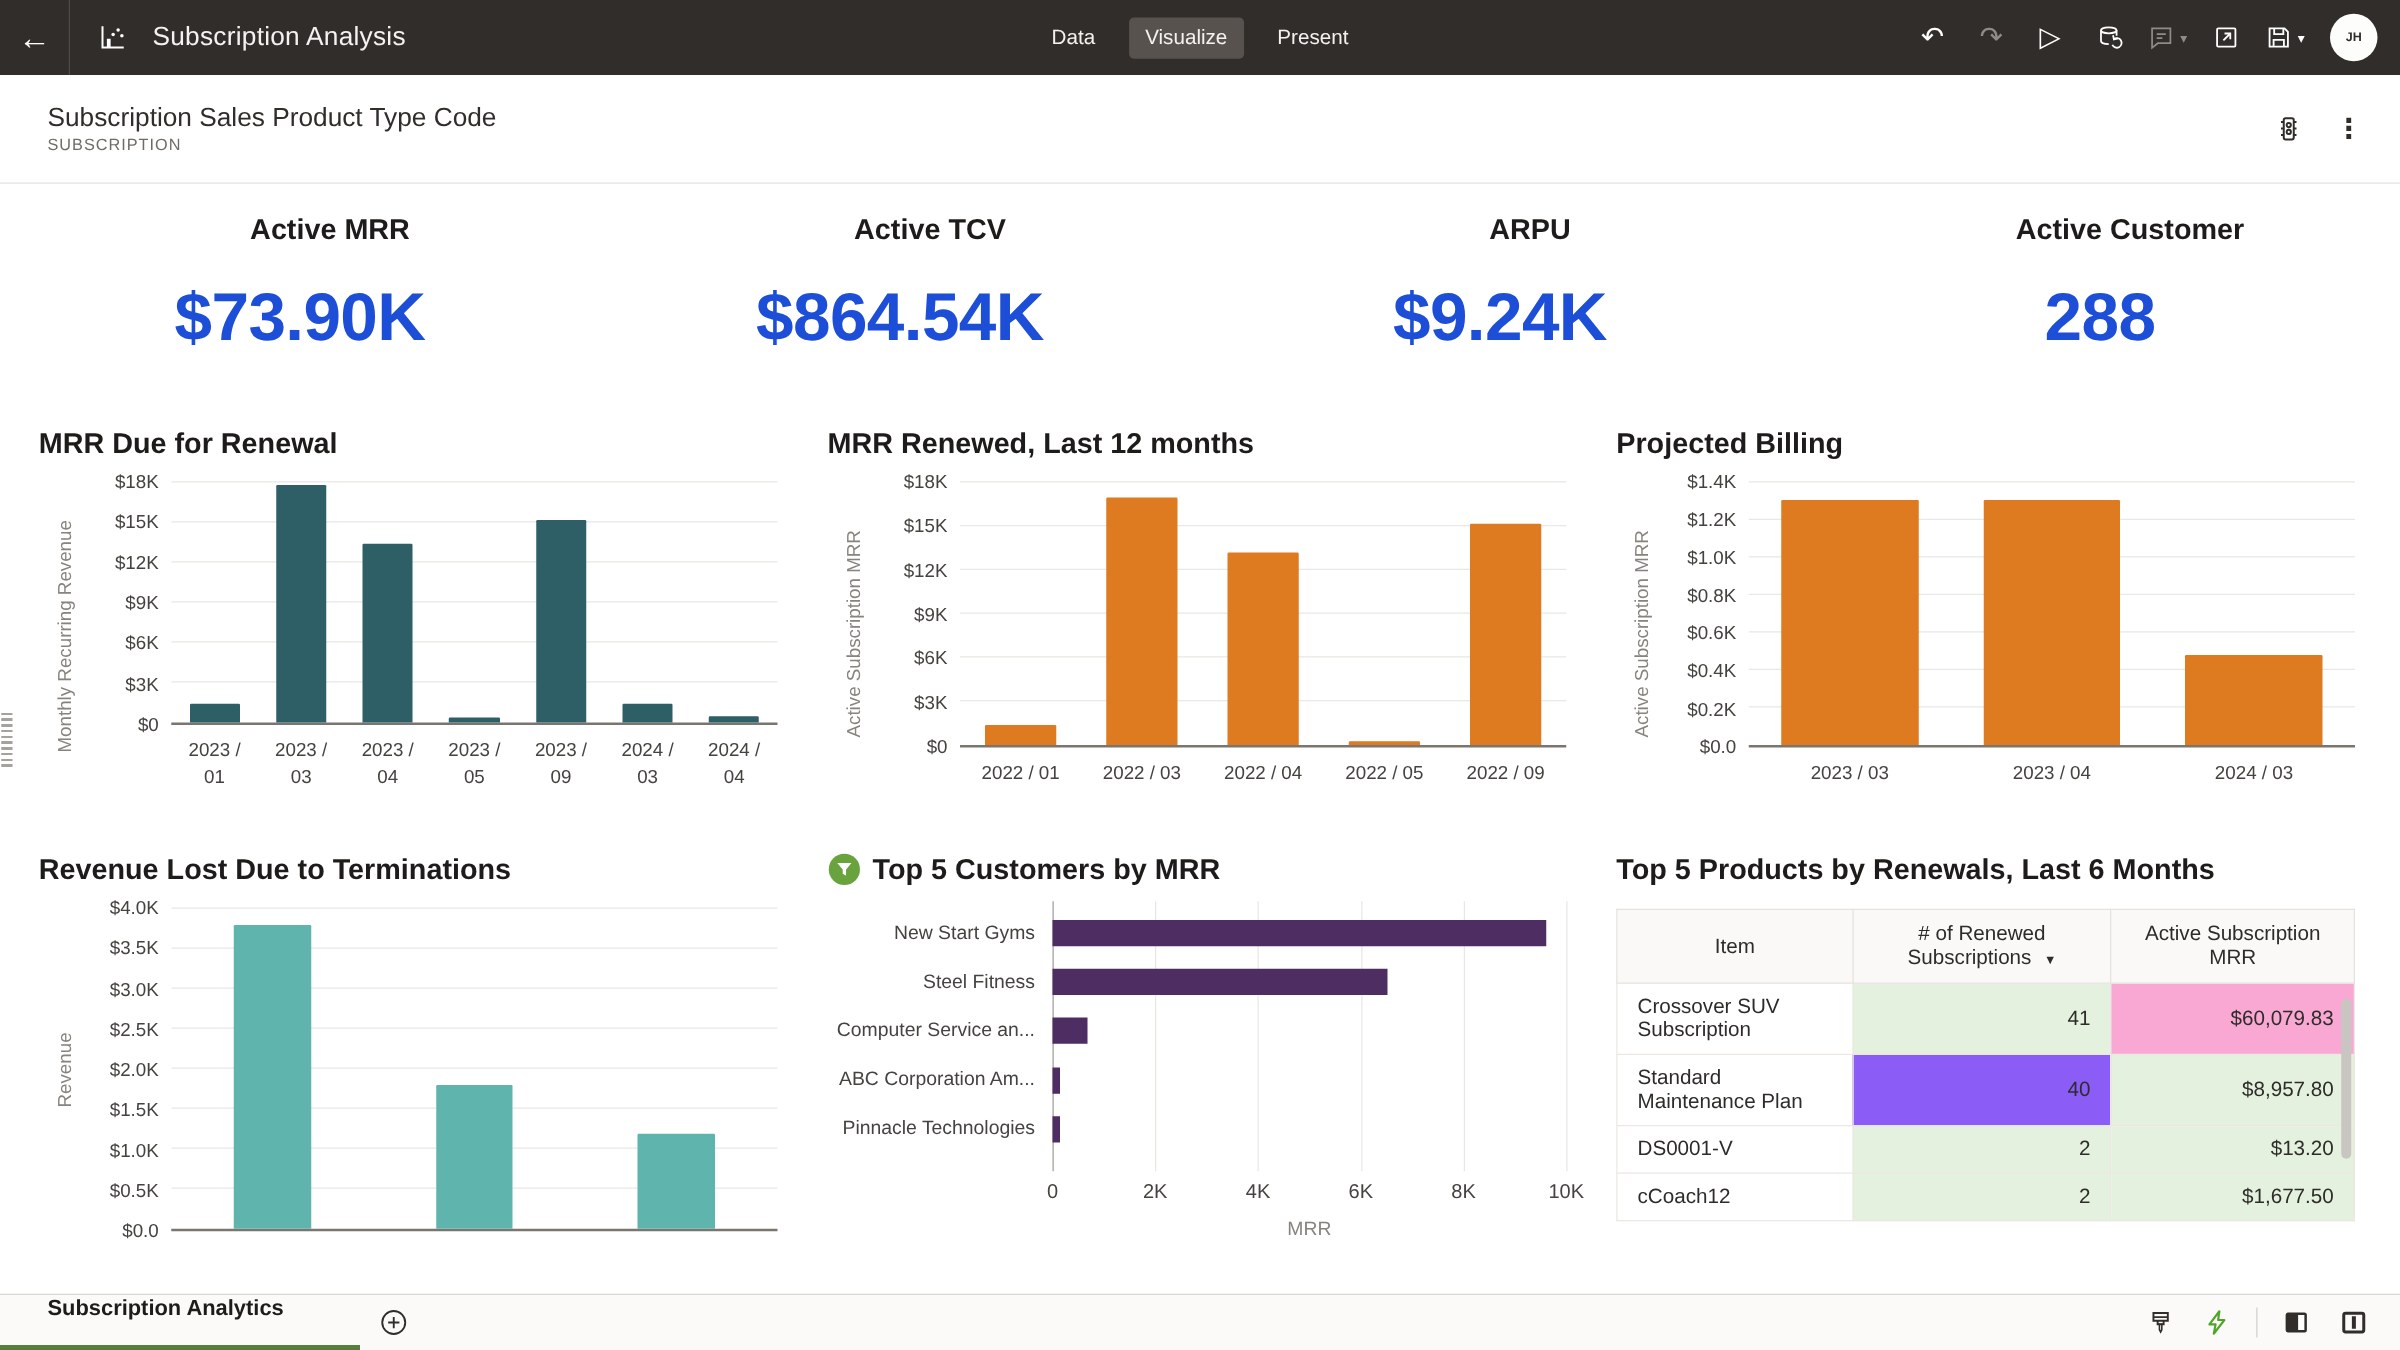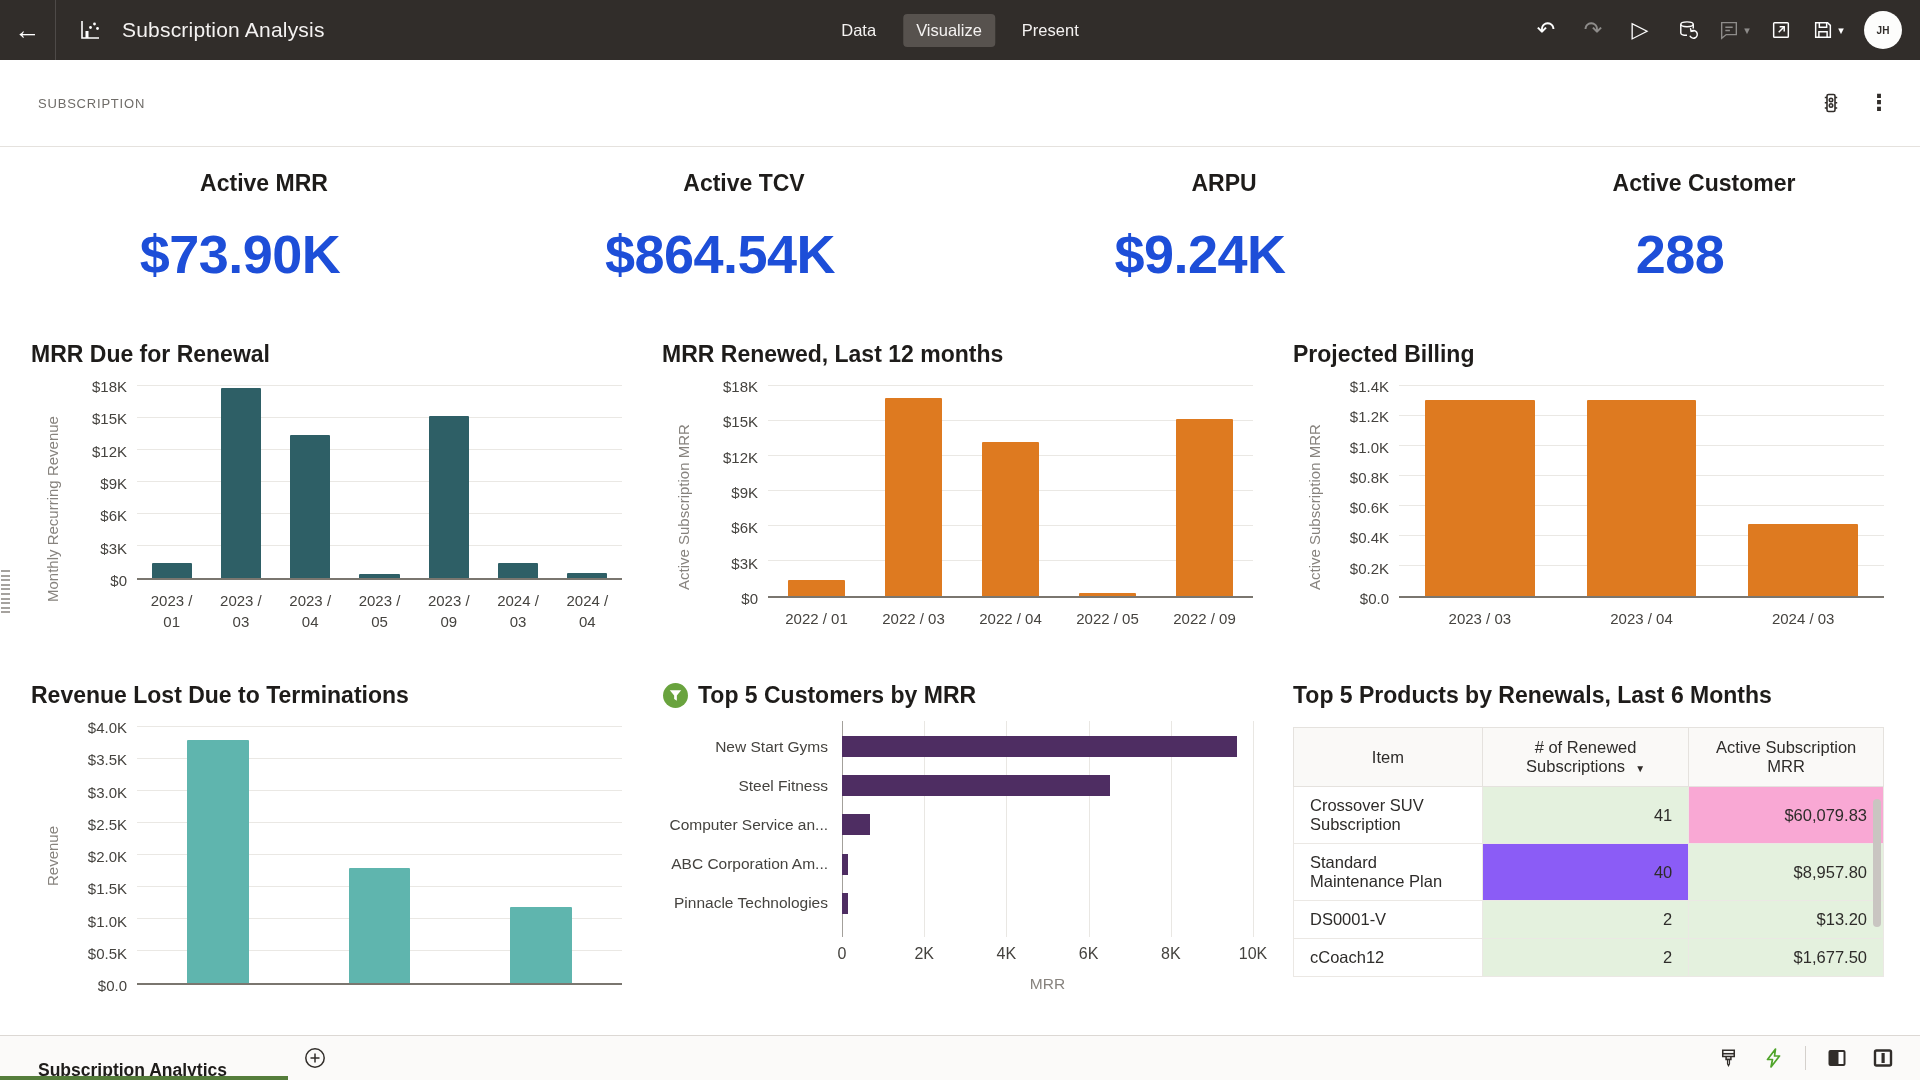--- a/index.html
+++ b/index.html
@@ -82,21 +82,21 @@
   .datatable th.h0 { width:32%; text-align:center; }
   .datatable th.h1 { width:35%; text-align:center; }
   .datatable th.h2 { width:33%; text-align:center; }
   .datatable td { border:1px solid #EBE8E4; padding:9px 16px; background:#fff; }
   .datatable td.num { text-align:right; }
   .sort-caret { font-size:10px; margin-left:10px; color:#312D2A; }
   .tscroll { position:absolute; right:3px; top:72px; width:8px; height:128px; border-radius:4px; background:#C9C5C1; cursor:grab; }
 
   
   .bottombar { position:absolute; left:0; right:0; bottom:0; height:45px; background:#FBFAF9; border-top:1px solid #DCD8D4; display:flex; align-items:center; }
-  .canvas-tab { position:relative; width:288px; height:45px; display:flex; align-items:flex-end; padding-left:38px; cursor:pointer; }
+  .canvas-tab { position:relative; width:288px; height:45px; display:flex; align-items:flex-start; padding-left:38px; cursor:pointer; }
   .canvas-tab-label { font-size:17.5px; font-weight:700; color:#1E1C1A; }
   .canvas-tab::after { content:""; position:absolute; left:0; right:0; bottom:0; height:5px; background:#557D3B; }
   .add-canvas { margin-left:10px; width:34px; height:34px; display:flex; align-items:center; justify-content:center; cursor:pointer; }
   .bb-actions { margin-left:auto; display:flex; align-items:center; gap:16px; padding-right:22px; }
   .bb-icon { width:30px; height:30px; display:flex; align-items:center; justify-content:center; cursor:pointer; }
   .bb-divider { width:1px; height:24px; background:#D4D0CC; }
 </style>
 </head>
 <body>
 
@@ -161,20 +161,21 @@
         <path d="M7.5 20v-6h9v6"></path>
       </svg>
       <span class="caret">▾</span>
     </div>
     <div class="avatar">JH</div>
   </div>
 </div>
 
 <div class="subheader">
   <div class="sh-text">
+    <div class="sh-title">Subscription Sales Product Type Code</div>
     <div class="sh-sub">SUBSCRIPTION</div>
   </div>
   <div class="sh-actions">
     <div class="sh-icon">
       <svg width="24" height="24" viewBox="0 0 24 24" fill="none" stroke="#312D2A" stroke-width="1.6">
         <rect x="8" y="3.5" width="8" height="17" rx="1.5"></rect>
         <circle cx="12" cy="9" r="1.7"></circle>
         <circle cx="12" cy="14.5" r="1.7"></circle>
         <path d="M8 6.5H5.8M8 11.8H5.8M8 17H5.8M16 6.5h2.2M16 11.8h2.2M16 17h2.2"></path>
       </svg>

